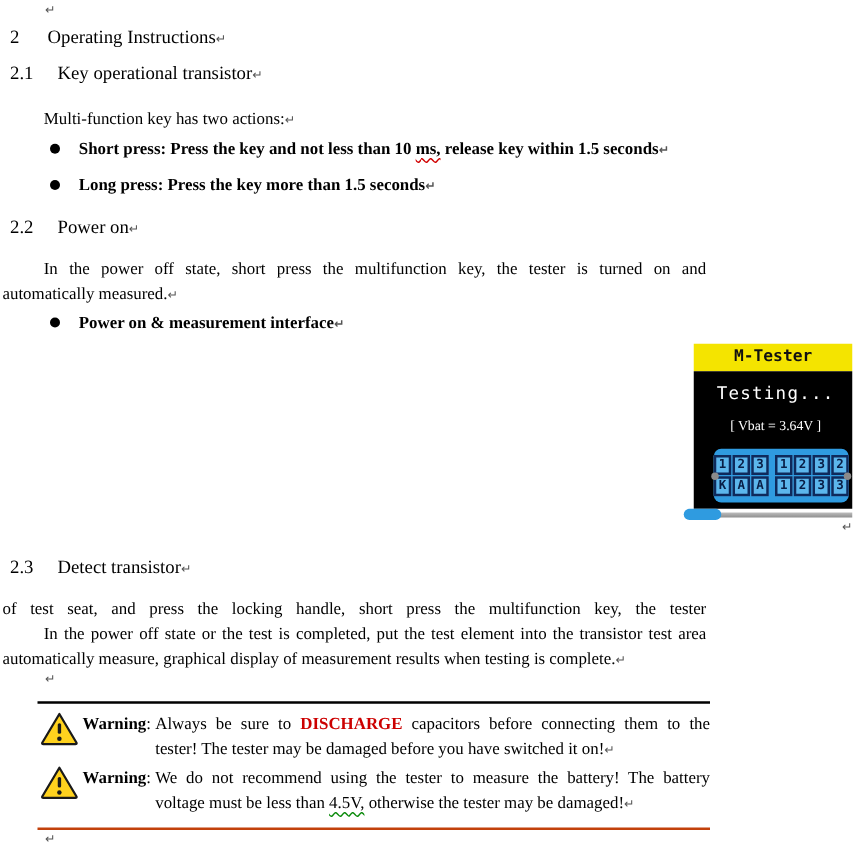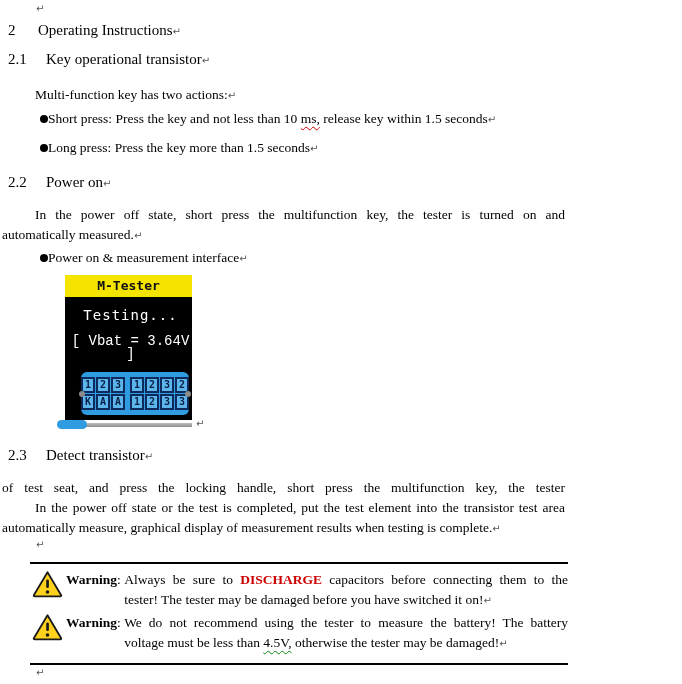--- a/index.html
+++ b/index.html
@@ -18,58 +18,58 @@
   .heading .hnum{display:inline-block;}
   .h-s2{margin:4px 0 0 8px;}  .h-s2 .hnum{width:30px;}
   .h-s21{margin:11px 0 0 8px;}.h-s21 .hnum{width:38px;}
   .h-s22{margin:15px 0 0 8px;}.h-s22 .hnum{width:38px;}
   .h-s23{margin:9px 0 0 8px;} .h-s23 .hnum{width:38px;}
 
   .intro-line{margin:17px 0 0 35px;}
 
   .bullet-row{display:flex;margin:3px 0 0 40px;}
   .bullet-dot{width:8px;height:8px;border-radius:50%;background:#000;margin:6px 0 0 0;flex:none;}
-  .bullet-text{}
+  .bullet-text{margin-left:15px;font-weight:bold;}
   .b-short{margin-top:4px;}
   .b-long{margin-top:9px;}
   .b-poweron{margin-top:3px;}
   .b-component{margin-top:1px;}
 
   .wavy-red{text-decoration:underline wavy #d00000 1px;text-underline-offset:3px;}
   .wavy-green{text-decoration:underline wavy #0a8a0a 1px;text-underline-offset:3px;}
 
   .para{width:563px;margin-left:2px;text-align:justify;}
   .p-22{margin-top:14px;}
   .p-23{margin-top:14px;}
   .jline{text-align:justify;text-align-last:justify;}
   .p-indent{text-indent:33px;}
 
   
-  .tester-wrap{display:flex;align-items:flex-end;margin:7px 0 16px 65px;}
+  .tester-wrap{display:flex;align-items:flex-end;margin:7px 0 16px 65px;flex-direction:column;}
   .tester{width:127px;position:relative;}
   .t-header{background:#f4e400;height:22px;line-height:22px;text-align:center;
     font-family:"DejaVu Sans Mono",monospace;font-weight:bold;font-size:13px;color:#111;}
   .t-screen{background:#000;padding:8px 0 5px 4px;}
   .t-status{color:#fff;font-family:"DejaVu Sans Mono",monospace;font-size:14px;text-align:center;letter-spacing:1px;}
-  .t-bat{color:#fff;font-family:Liberation Mono, monospace;font-size:14px;text-align:center;margin-top:10px;line-height:13px;}
+  .t-bat{color:#fff;font-family:Liberation Serif, serif;font-size:11px;text-align:center;margin-top:10px;line-height:13px;}
   .t-panel{position:relative;margin:11px 3px 0 12px;background:#2f9be0;border-radius:6px;padding:4px 2px;}
   .t-prow{display:flex;justify-content:center;margin:1px 0;}
   .t-cell{width:10px;height:12px;border:2px solid #0e2a5c;background:#5cb6ec;margin:0 0.5px;
     font-family:"DejaVu Sans Mono",monospace;font-weight:bold;font-size:10px;color:#081e46;
     display:flex;align-items:center;justify-content:center;flex:none;}
   .t-groupgap{width:4px;flex:none;}
   .t-dot{position:absolute;width:6px;height:6px;border-radius:50%;background:#8a8a8a;top:50%;margin-top:-3px;}
   .t-dot-l{left:-2px;} .t-dot-r{right:-2px;}
   .t-scroll{position:relative;height:9px;margin-top:1px;}
   .t-track{position:absolute;left:16px;right:0;top:2px;height:4px;background:linear-gradient(#bdbdbd,#8f8f8f);}
   .t-thumb{position:absolute;left:-8px;top:-1px;width:30px;height:9px;border-radius:5px;background:#2f9be0;}
   .t-pilcrow{margin:0 0 0 4px;}
 
   
-  .warn-box{margin:10px 0 0 30px;width:538px;border-top:2px solid #000;border-bottom:2px solid #000000;
+  .warn-box{margin:10px 0 0 30px;width:538px;border-top:2px solid #000;border-bottom:2px solid #c2410c;
     padding:5px 0 7px 0;}
   .warn-row{display:flex;align-items:flex-start;margin:1px 0 3px 2px;}
   .warn-icon{flex:none;width:32px;margin:0px 2px 0 0;}
   .warn-label{flex:none;font-weight:bold;white-space:pre;}
   .warn-colon{font-weight:normal;}
   .warn-textcol{flex:1;}
   .warn-em{color:#cc0000;font-weight:bold;}
 
   
   .para-bottom{width:502px;margin:2px 0 0 63px;text-align:justify;}

